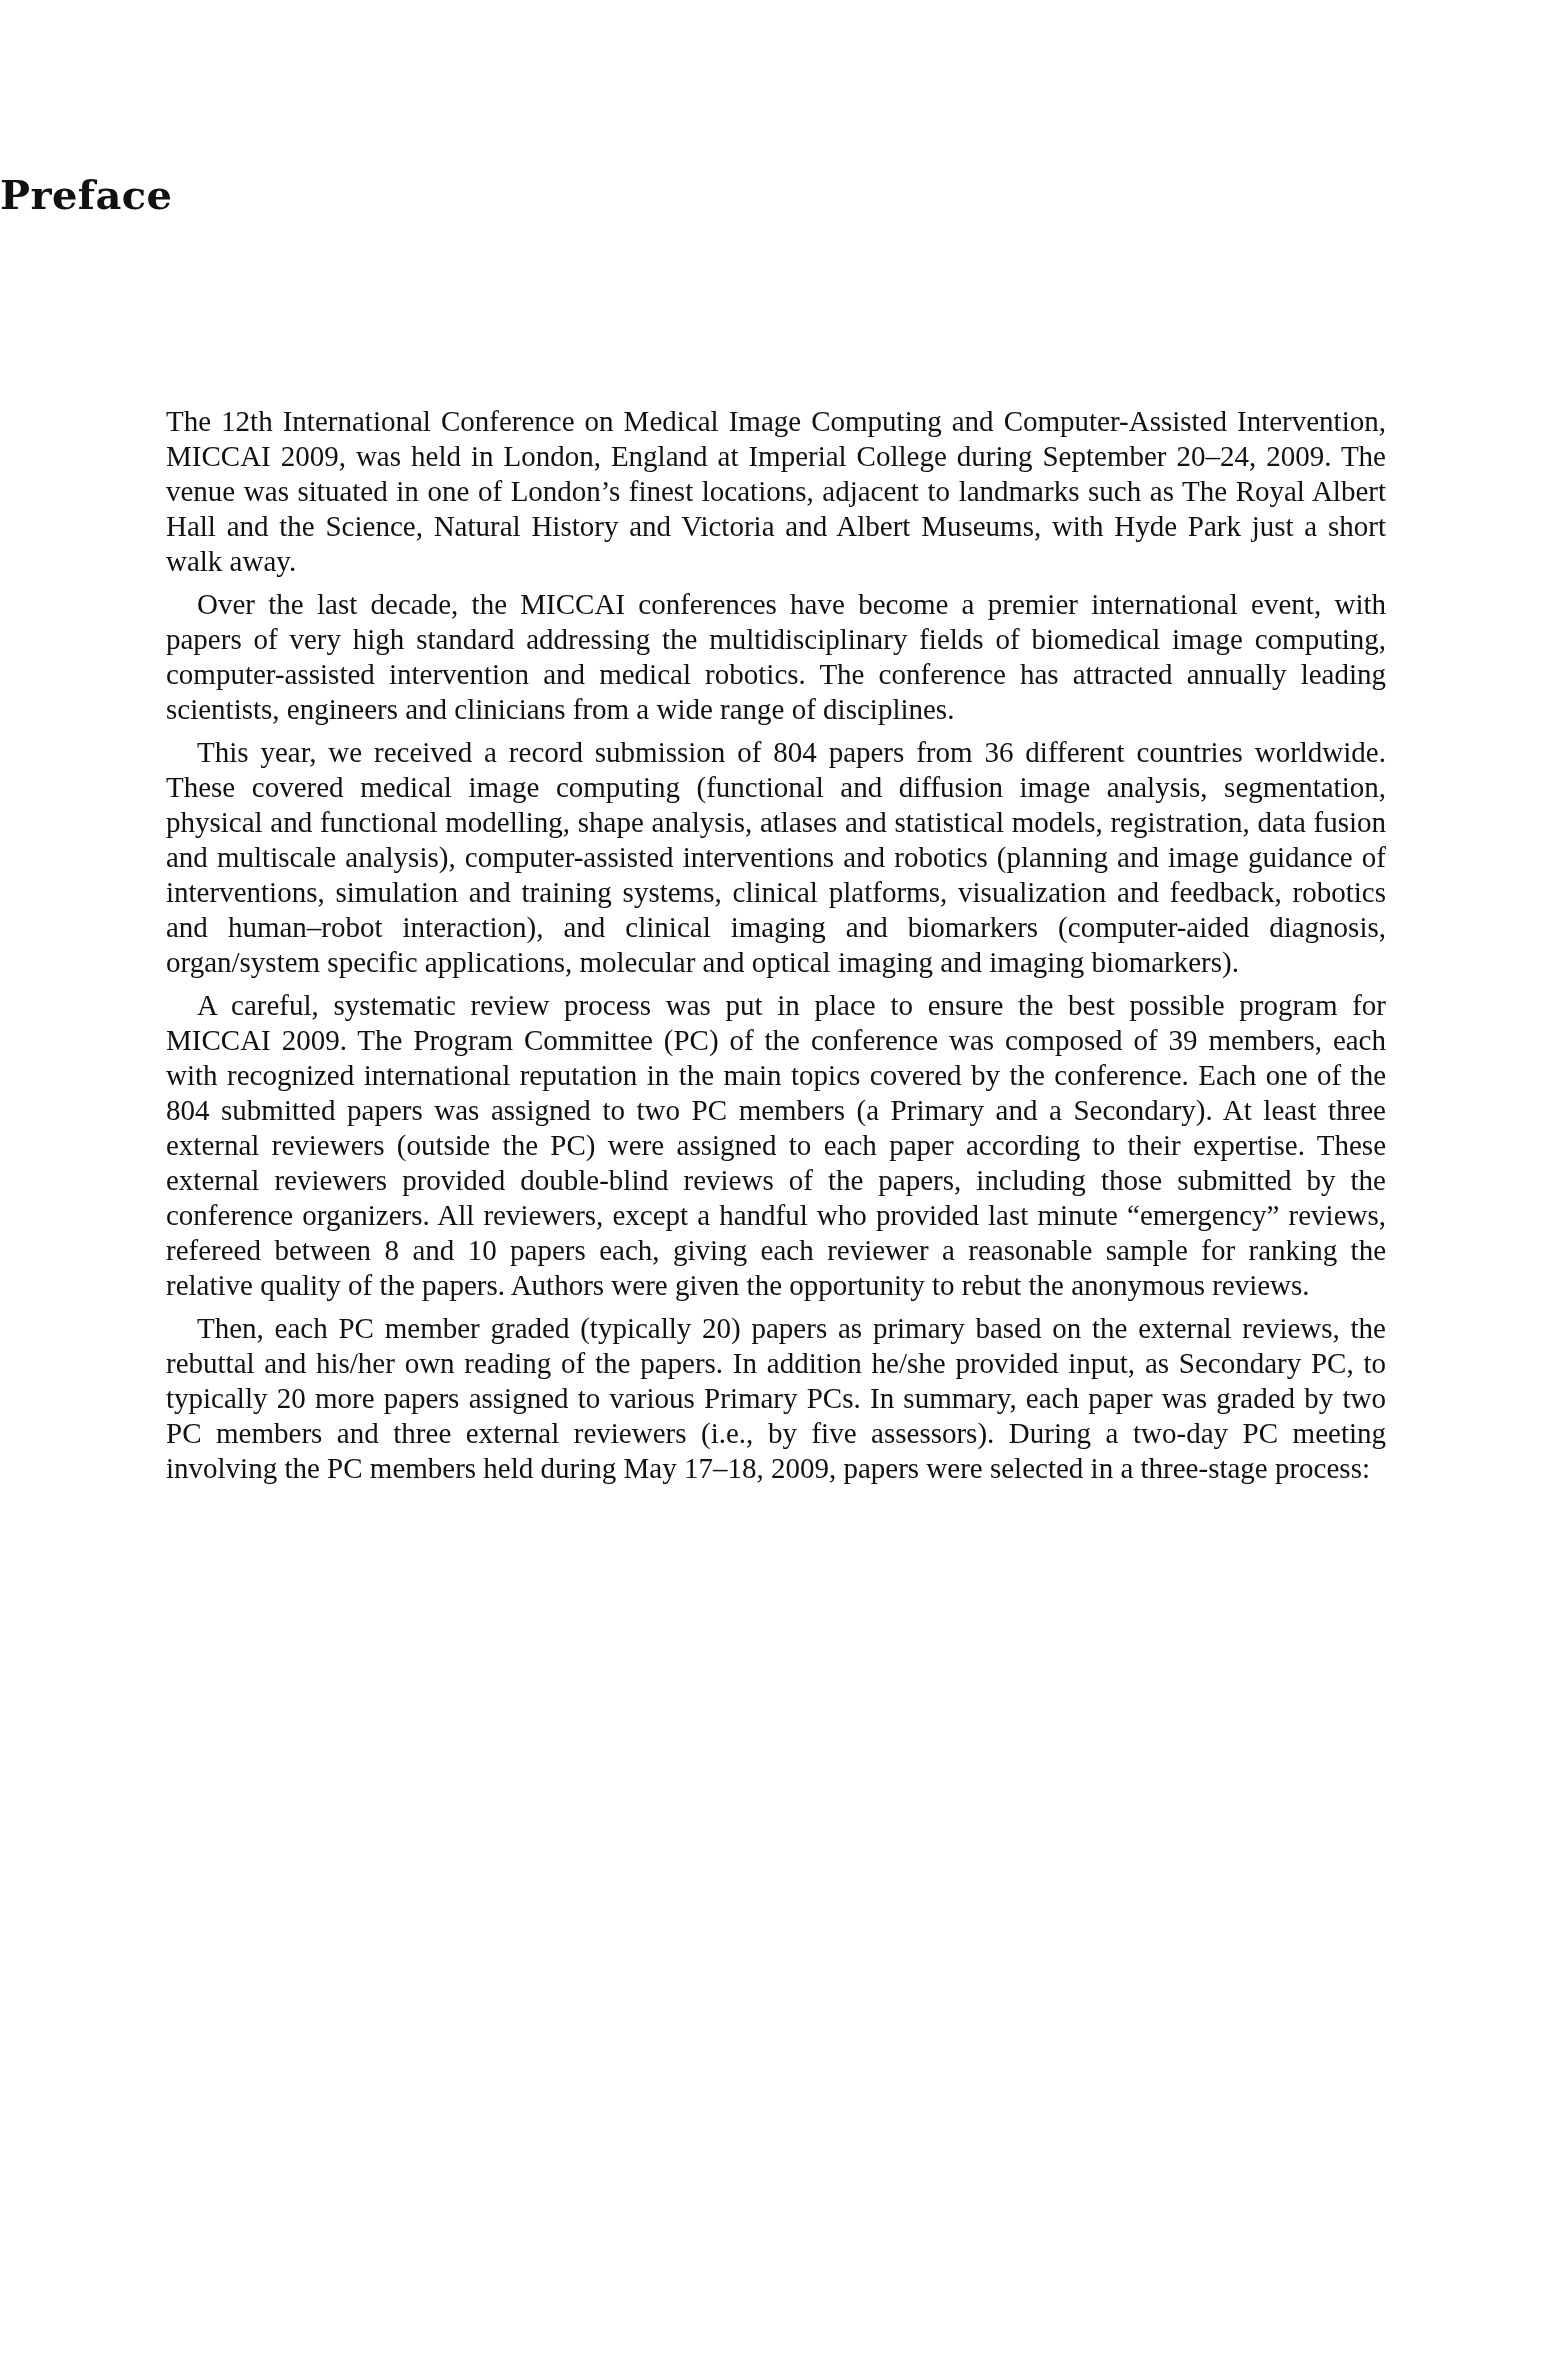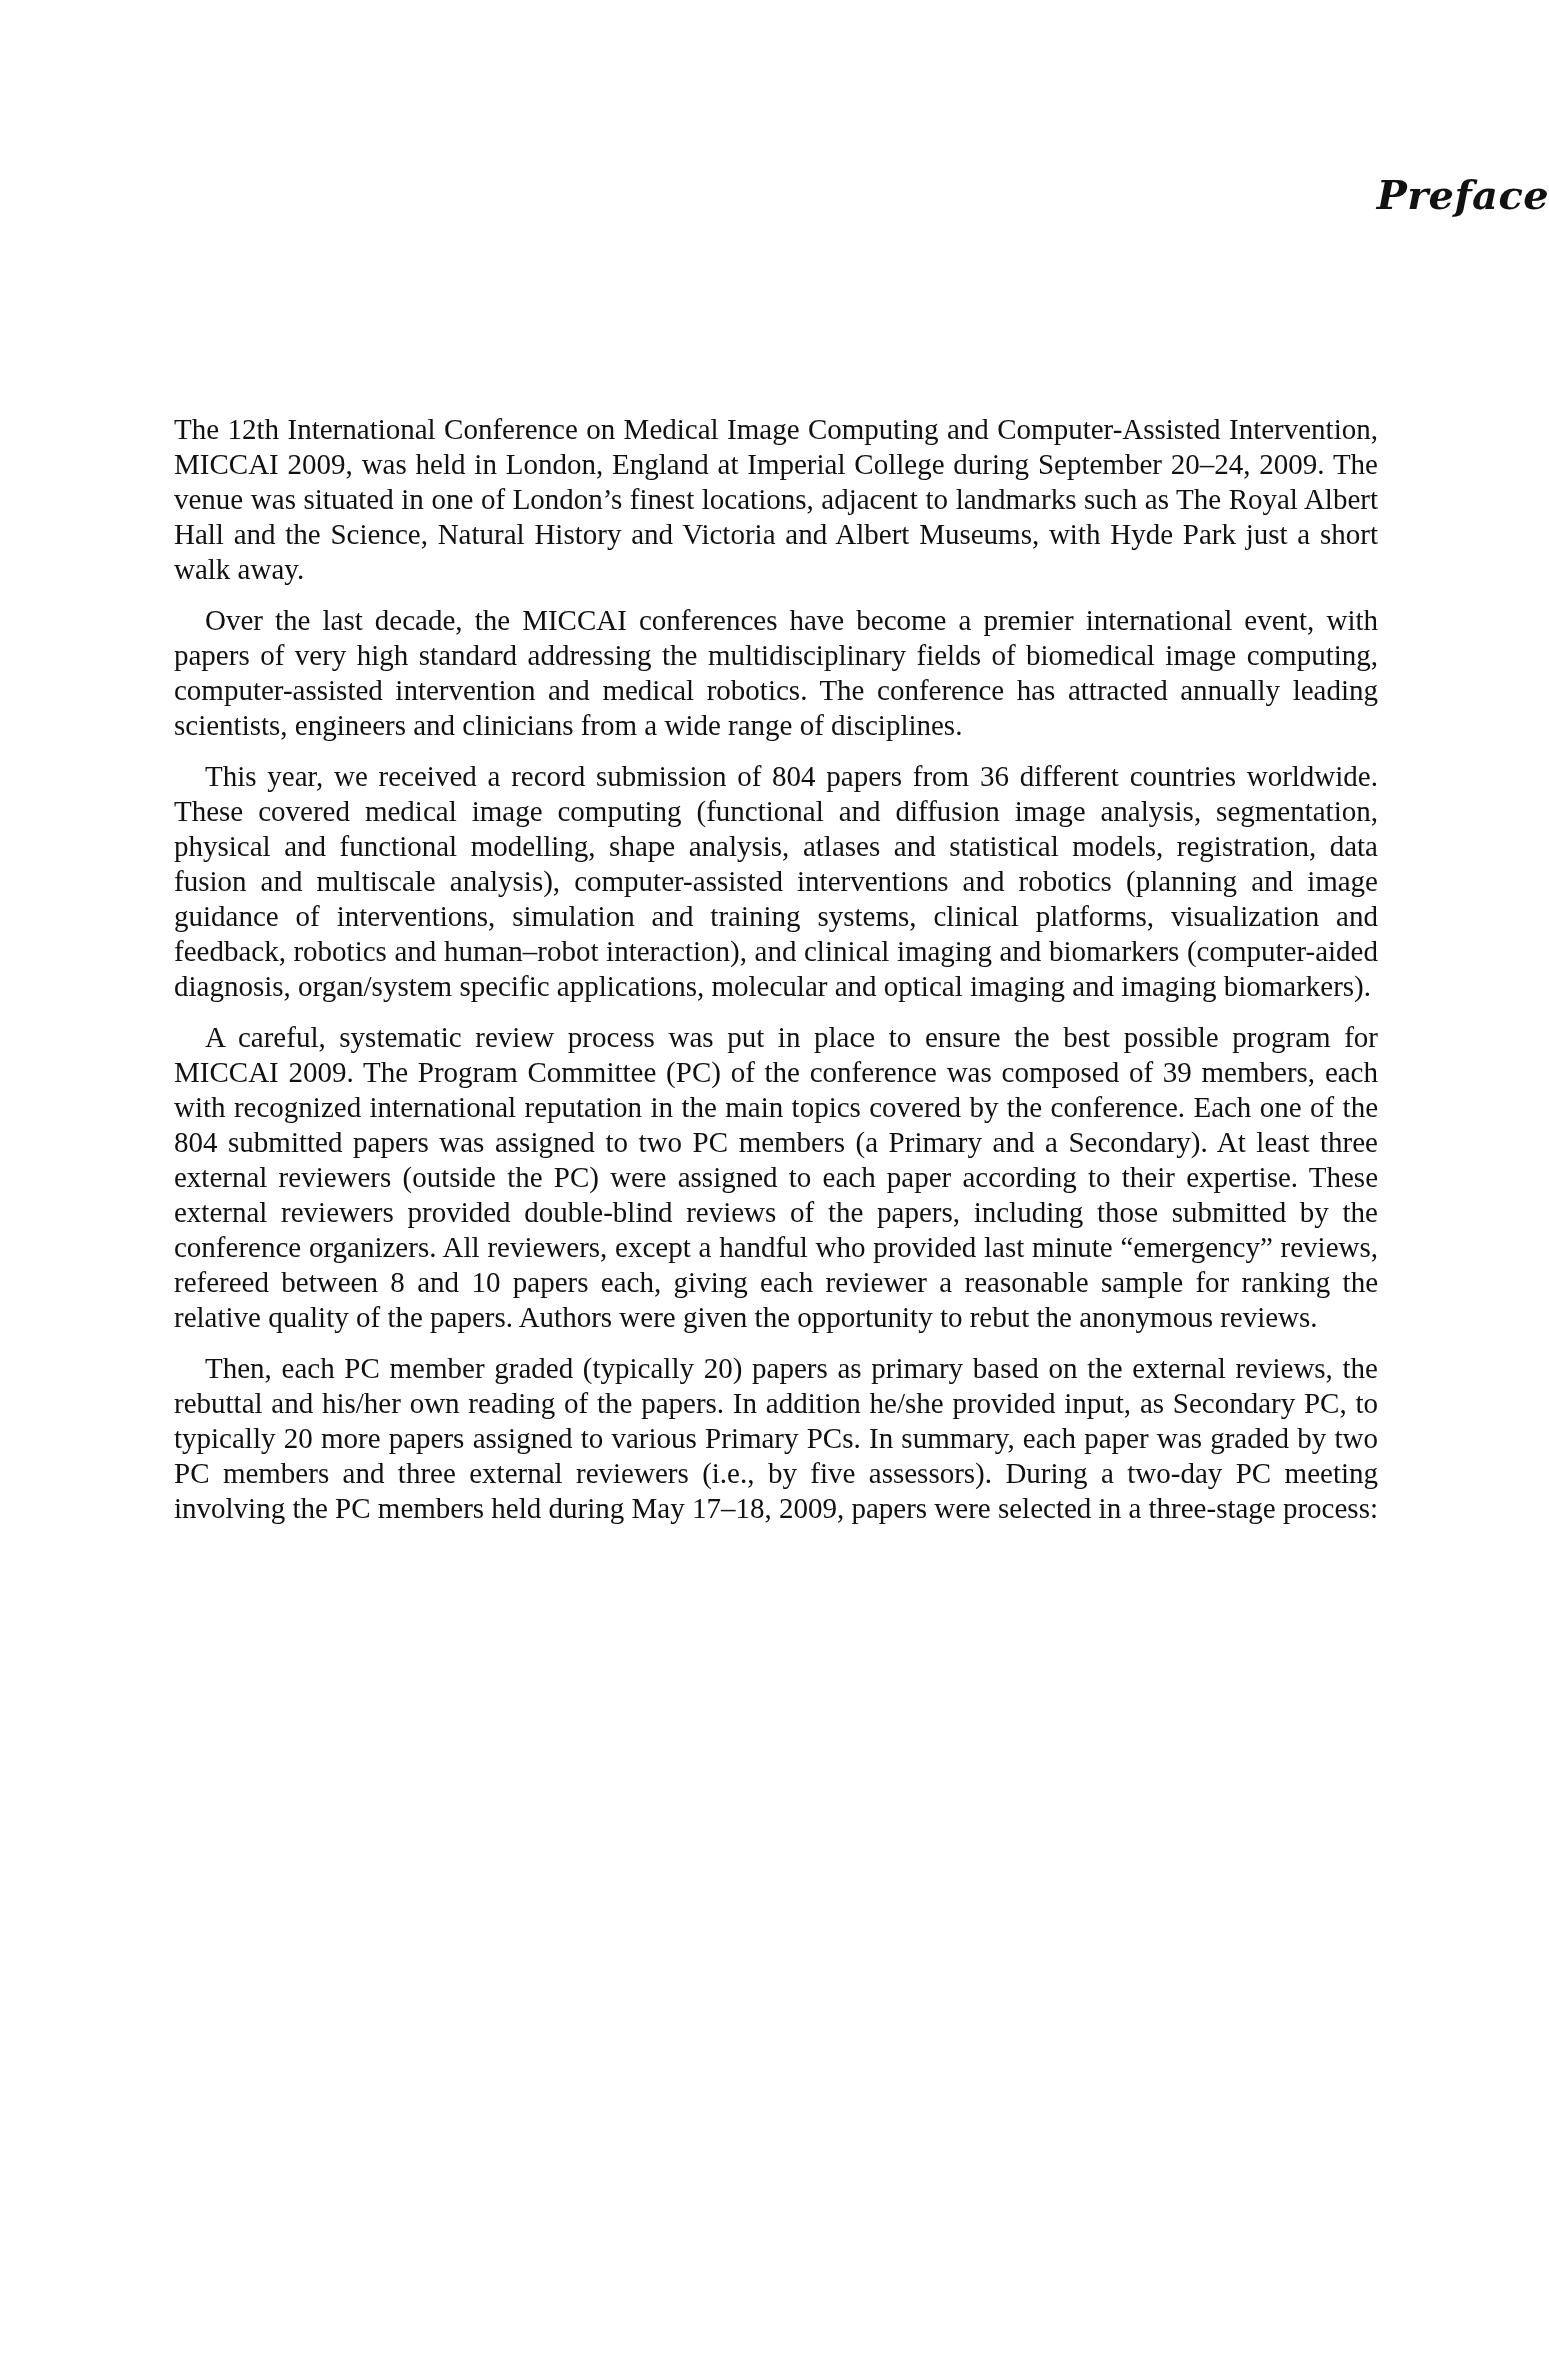--- a/index.html
+++ b/index.html
@@ -21,42 +21,41 @@
       top: 0;
       width: 1549px;
       height: 2377px;
       background: #ffffff;
     }
     .heading {
       position: absolute;
       left: 0;
       top: 169px;
       width: 1549px;
-      text-align: right;
+      text-align: left;
       font-family: "DejaVu Serif", "Liberation Serif", serif;
       font-weight: bold;
       font-size: 40px;
       line-height: 52px;
       margin: 0;
       letter-spacing: 0.4px;
-      font-style: italic;
     }
     .body-text {
       position: absolute;
       left: 158px;
       top: 396px;
       width: 1236px;
       font-family: "Liberation Serif", "DejaVu Serif", serif;
       font-size: 29px;
       line-height: 35px;
       text-align: justify;
       hyphens: manual;
     }
     .body-text p {
-      margin: 16px;
+      margin: 8px;
       text-indent: 31px;
     }
     .body-text p.first {
       text-indent: 0;
     }
   </style>
 </head>
 <body>
 
 <div class="page">

